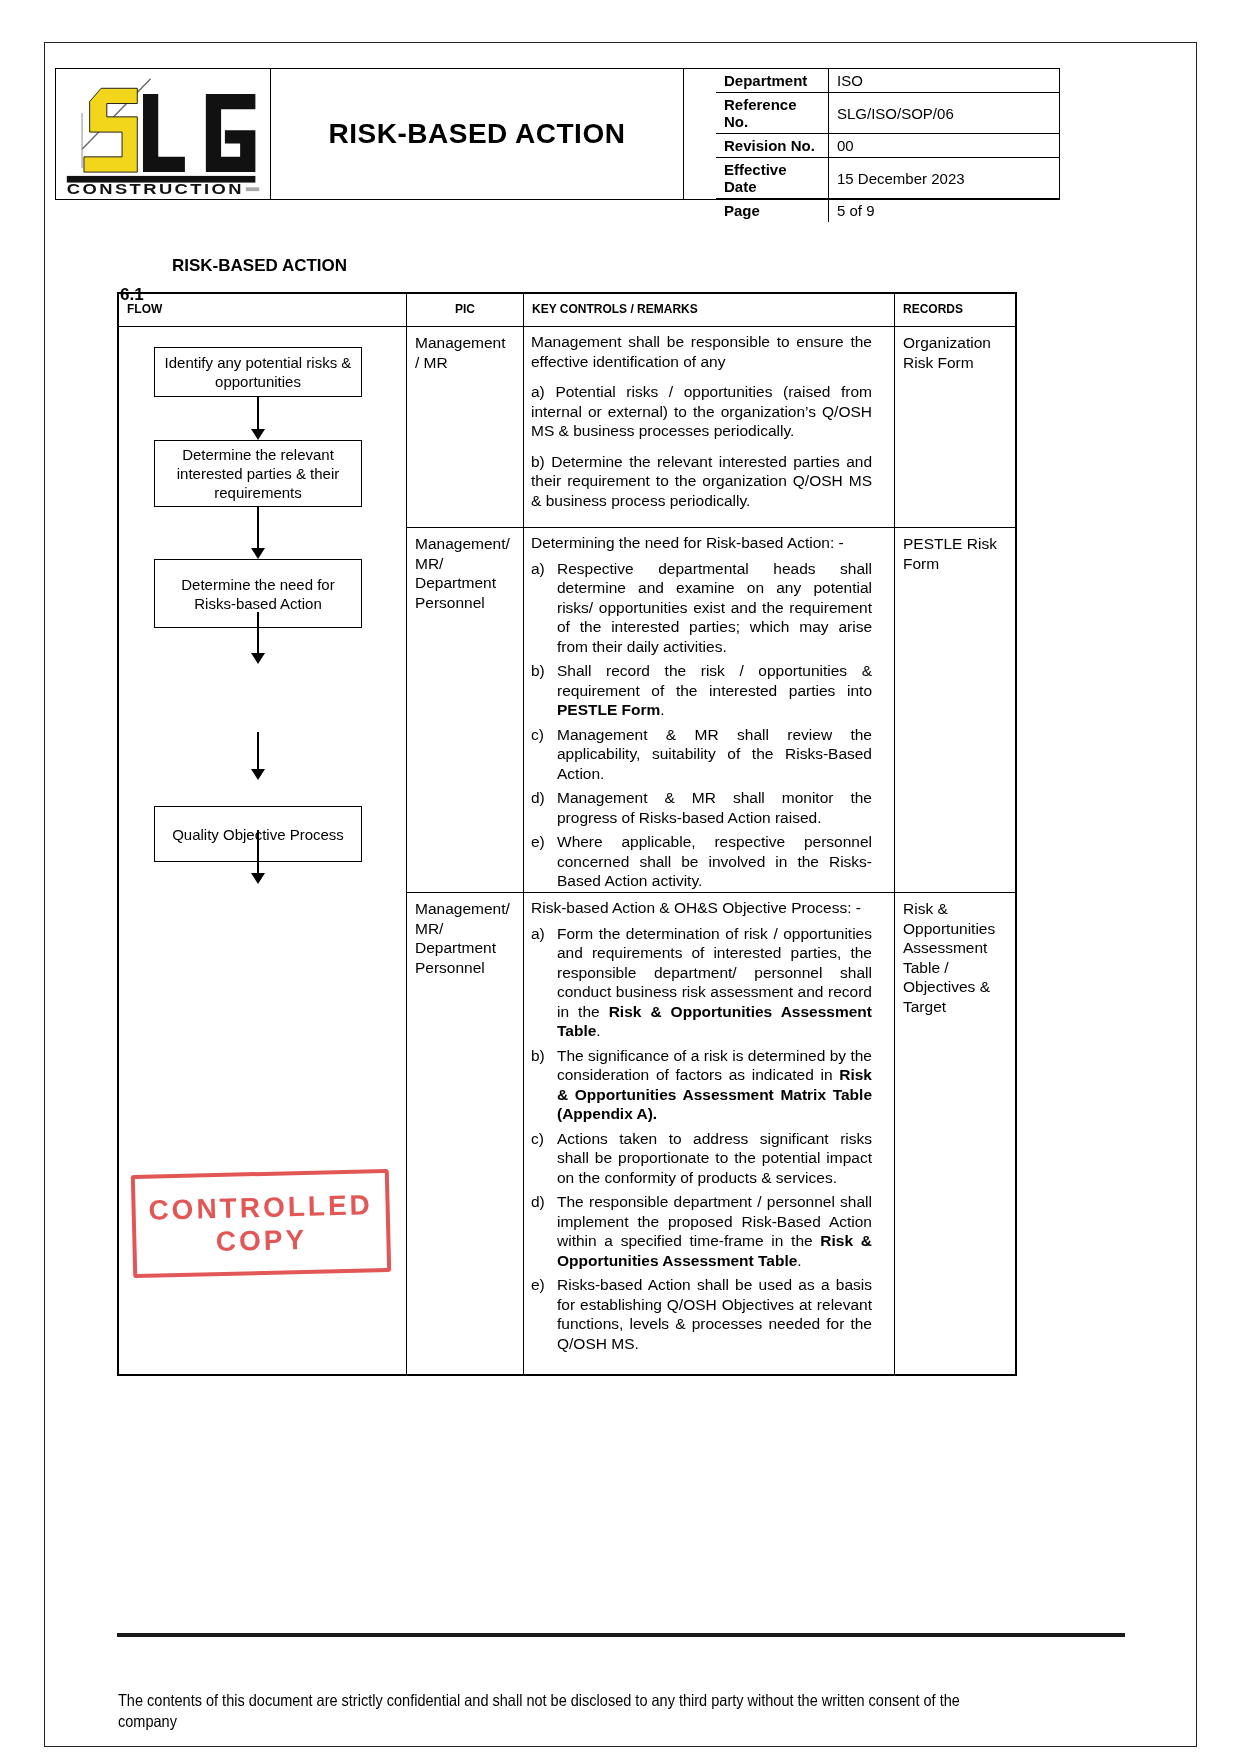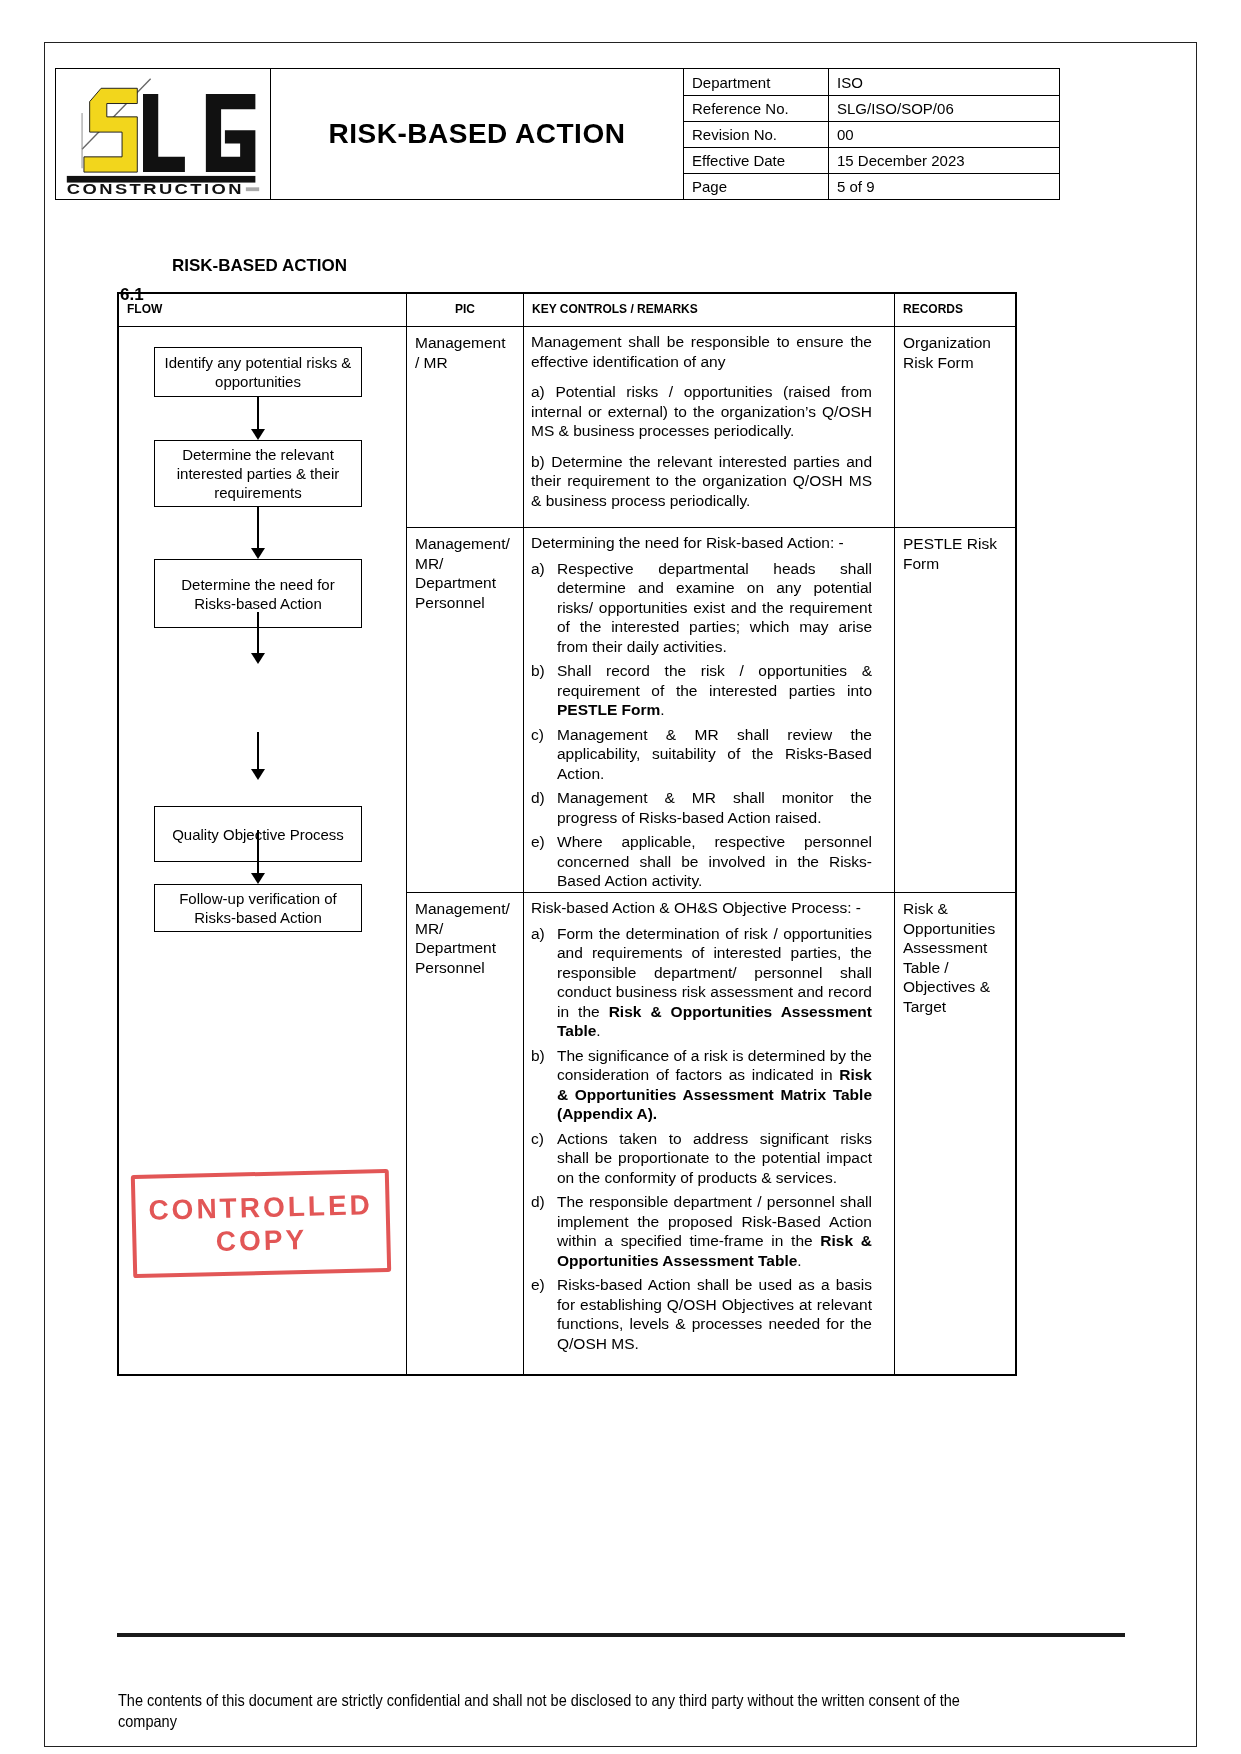--- a/index.html
+++ b/index.html
@@ -8,21 +8,21 @@
   .page-border{position:absolute;left:44px;top:42px;width:1151px;height:1703px;border:1.5px solid #222;}
 
   
   .hdr{position:absolute;left:55px;top:68px;width:1005px;height:132px;border:1.8px solid #000;display:flex;box-sizing:border-box;}
   .logo-cell{width:215px;border-right:1.8px solid #000;box-sizing:border-box;display:flex;align-items:center;justify-content:center;}
   .title-cell{flex:1;border-right:1.8px solid #000;box-sizing:border-box;display:flex;align-items:center;justify-content:center;}
   .doc-title{font-size:28px;font-weight:bold;letter-spacing:.5px;}
   .info-tbl{width:375px;display:grid;grid-template-columns:145px 1fr;grid-auto-rows:1fr;box-sizing:border-box;}
   .info-tbl .ic{box-sizing:border-box;padding:3px 8px;display:flex;align-items:center;font-size:15px;border-top:1.5px solid #000;}
   .info-tbl .ic.first{border-top:none;}
-  .info-tbl .lab{font-weight:normal;border-right:1.5px solid #000;}
+  .info-tbl .lab{font-weight:bold;border-right:1.5px solid #000;margin-left:32px;}
 
   
   .sect{position:absolute;left:120px;top:256px;display:flex;font-weight:bold;font-size:17px;}
   .sect .num{width:52px;margin-top:29px;}
 
   
   .mt{position:absolute;left:117px;top:292px;display:grid;
       grid-template-columns:288px 117px 371px 120px;
       grid-template-rows:33px 200px 365px 482px;
       border:2px solid #000;box-sizing:content-box;font-size:15.5px;line-height:19.5px;}
@@ -133,21 +133,20 @@
         </div>
       <div class="arrow" style="top:405px;height:48px;">
           <div class="shaft"></div>
           <div class="head"></div>
         </div>
       <div class="fbox" style="top:479px;height:56px;">Quality Objective Process</div>
       <div class="arrow" style="top:503px;height:54px;">
           <div class="shaft"></div>
           <div class="head"></div>
         </div>
-      <div class="fbox" style="top:557px;height:48px;">Follow-up verification of Risks-based Action</div>
 
       <div class="stamp" style="color: rgb(224, 74, 74); border-color: rgb(224, 74, 74);">
         <span>CONTROLLED</span>
         <span>COPY</span>
       </div>
     </div>
 
     <div class="cell pic c2 r2">Management / MR</div>
     <div class="cell kc c3 r2">
       <p class="jp">Management shall be responsible to ensure the effective identification of any</p>

